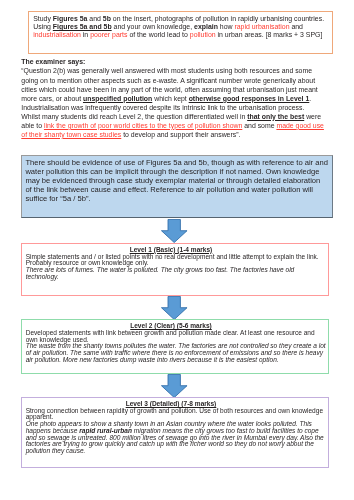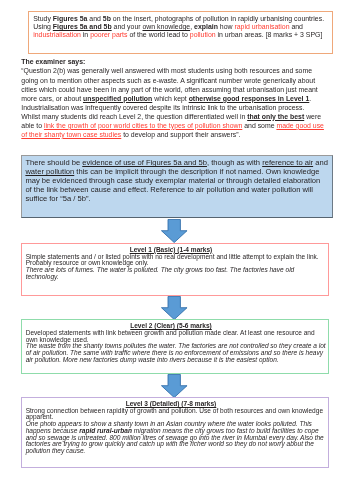--- a/index.html
+++ b/index.html
@@ -37,21 +37,21 @@
   .lt2{top:323.2px;}
   .lt3{top:401.0px;}
   .level-title{text-align:center;font-weight:bold;text-decoration:underline;
       margin-right:10.4px;}
 
   
   .arrow{position:absolute;}
 
   
   .b{font-weight:bold;}
-  .u{text-decoration:underline;}
+  .u{}
   .bu{font-weight:bold;text-decoration:underline;}
   .r{color:#ff3b30;}
   .ru{color:#ff3b30;text-decoration:underline;}
   .i{font-style:italic;}
   .bi{font-weight:bold;font-style:italic;}
 </style>
 </head>
 <body>
 
 <div class="page">

